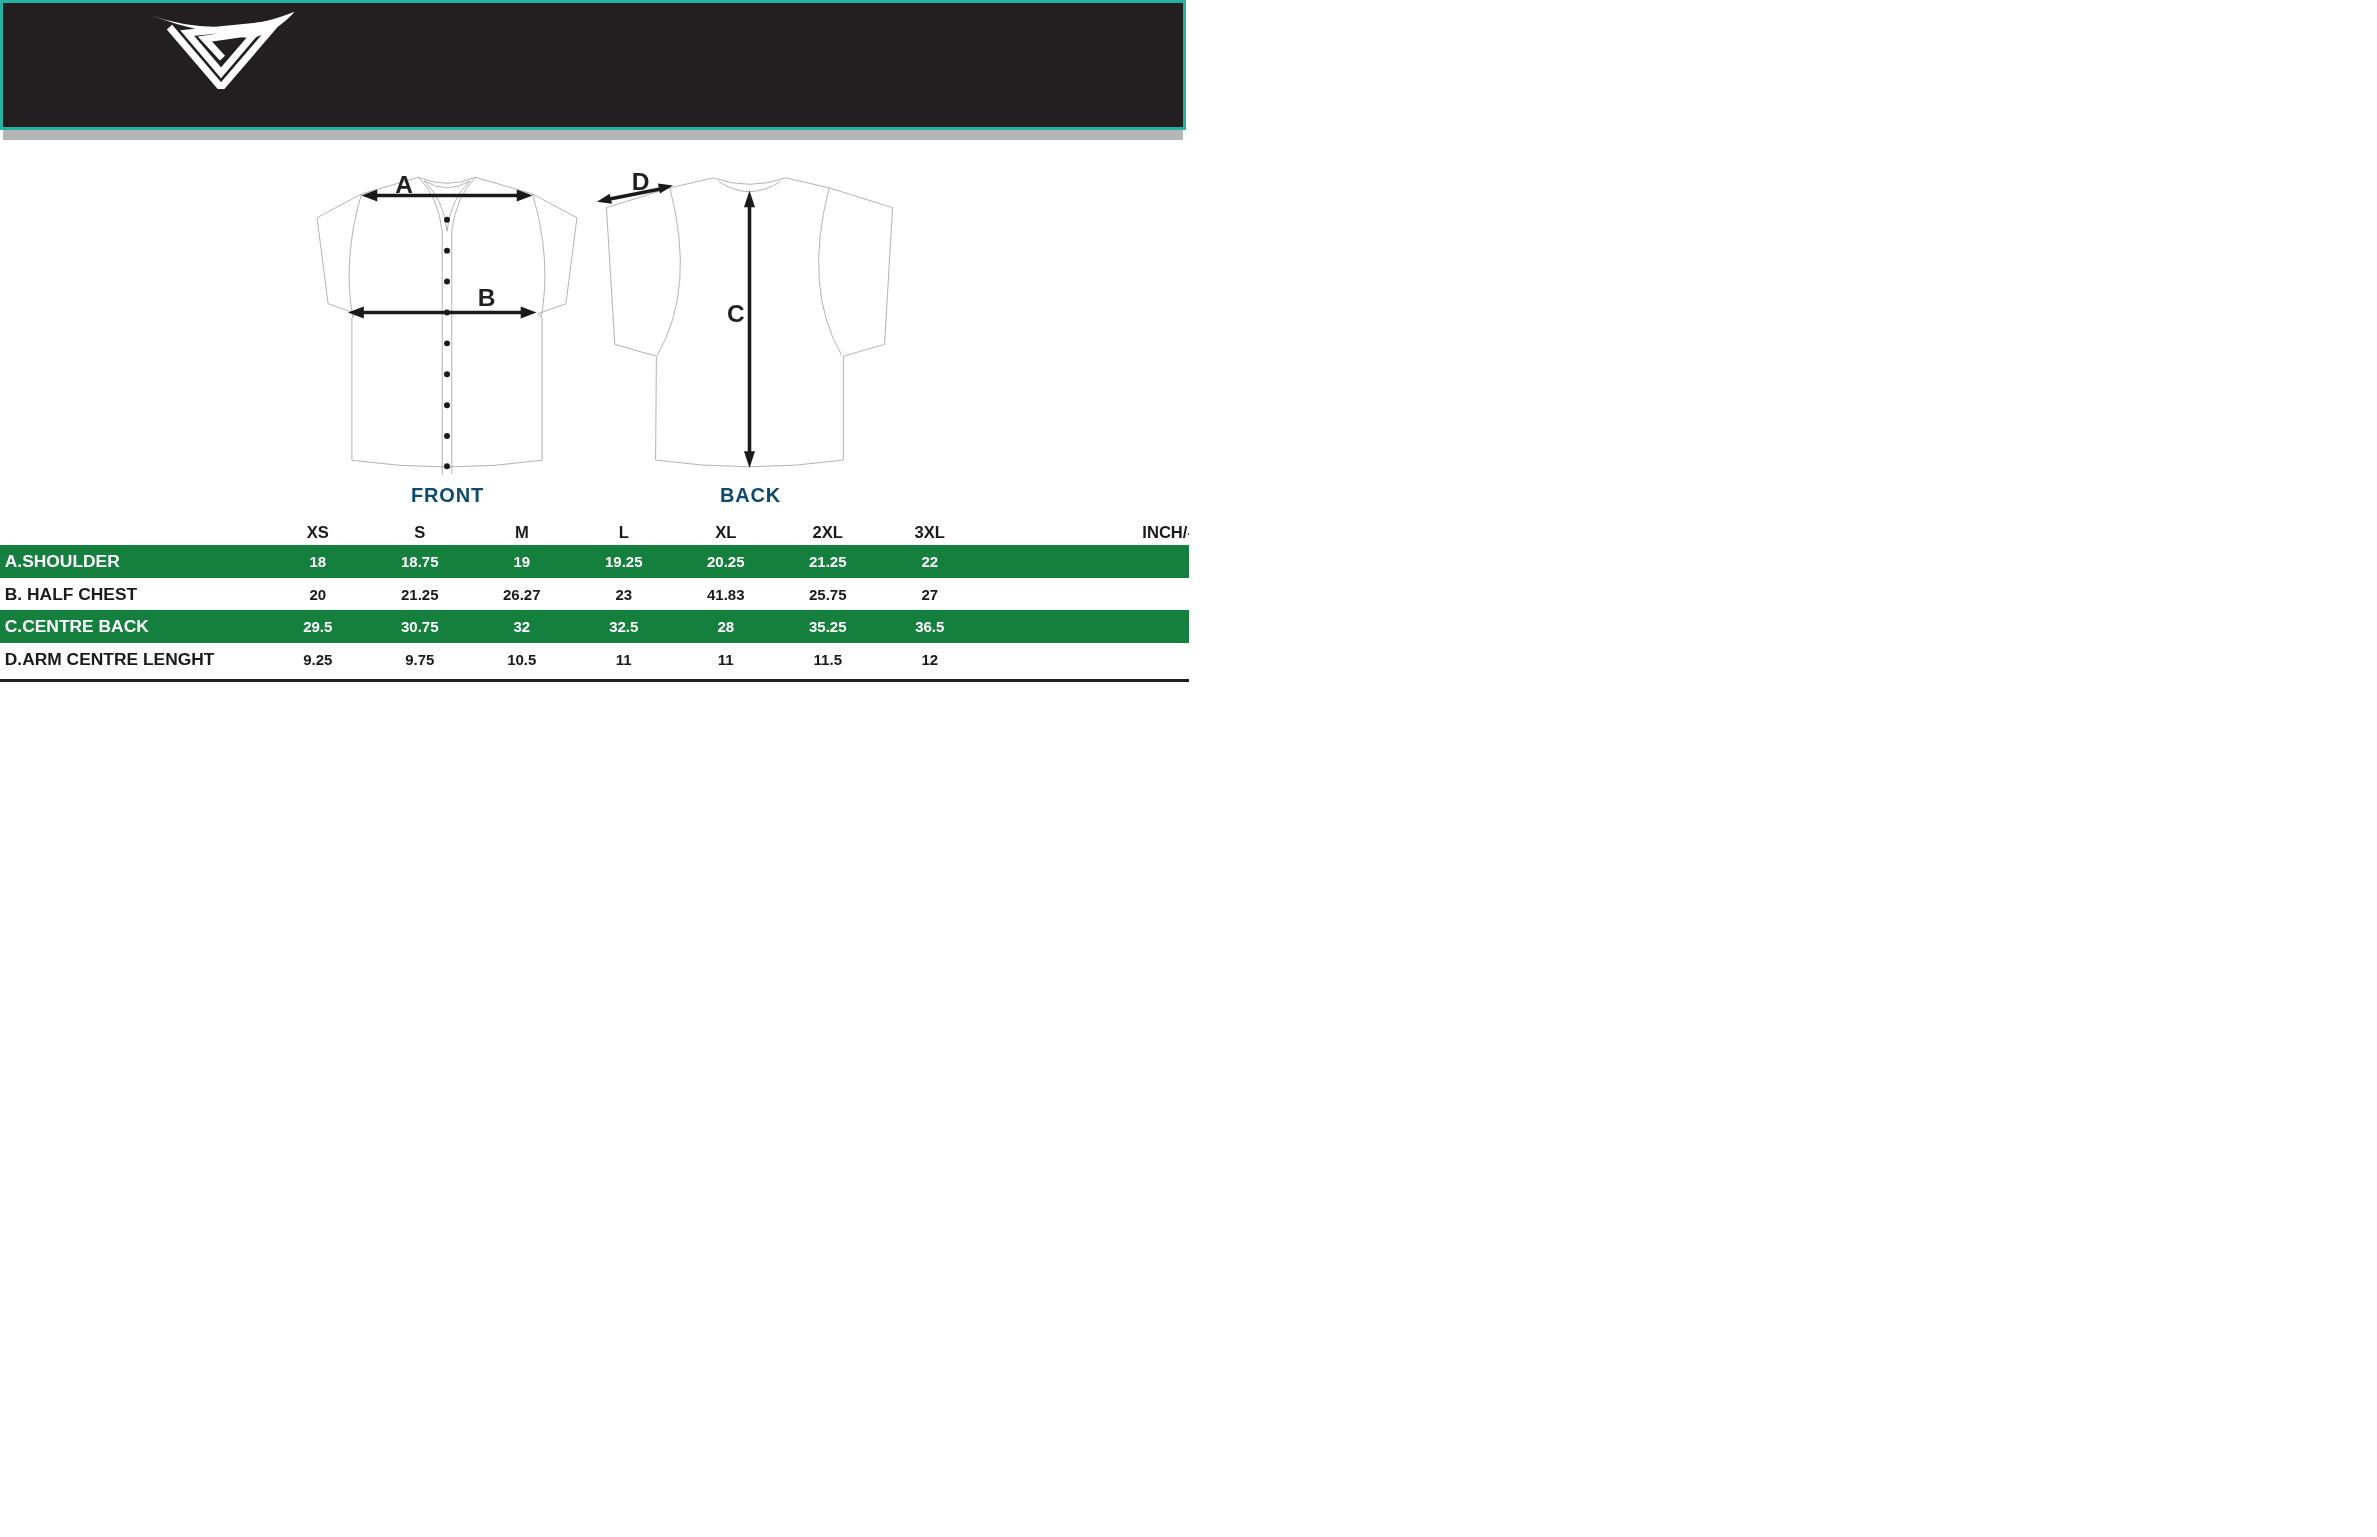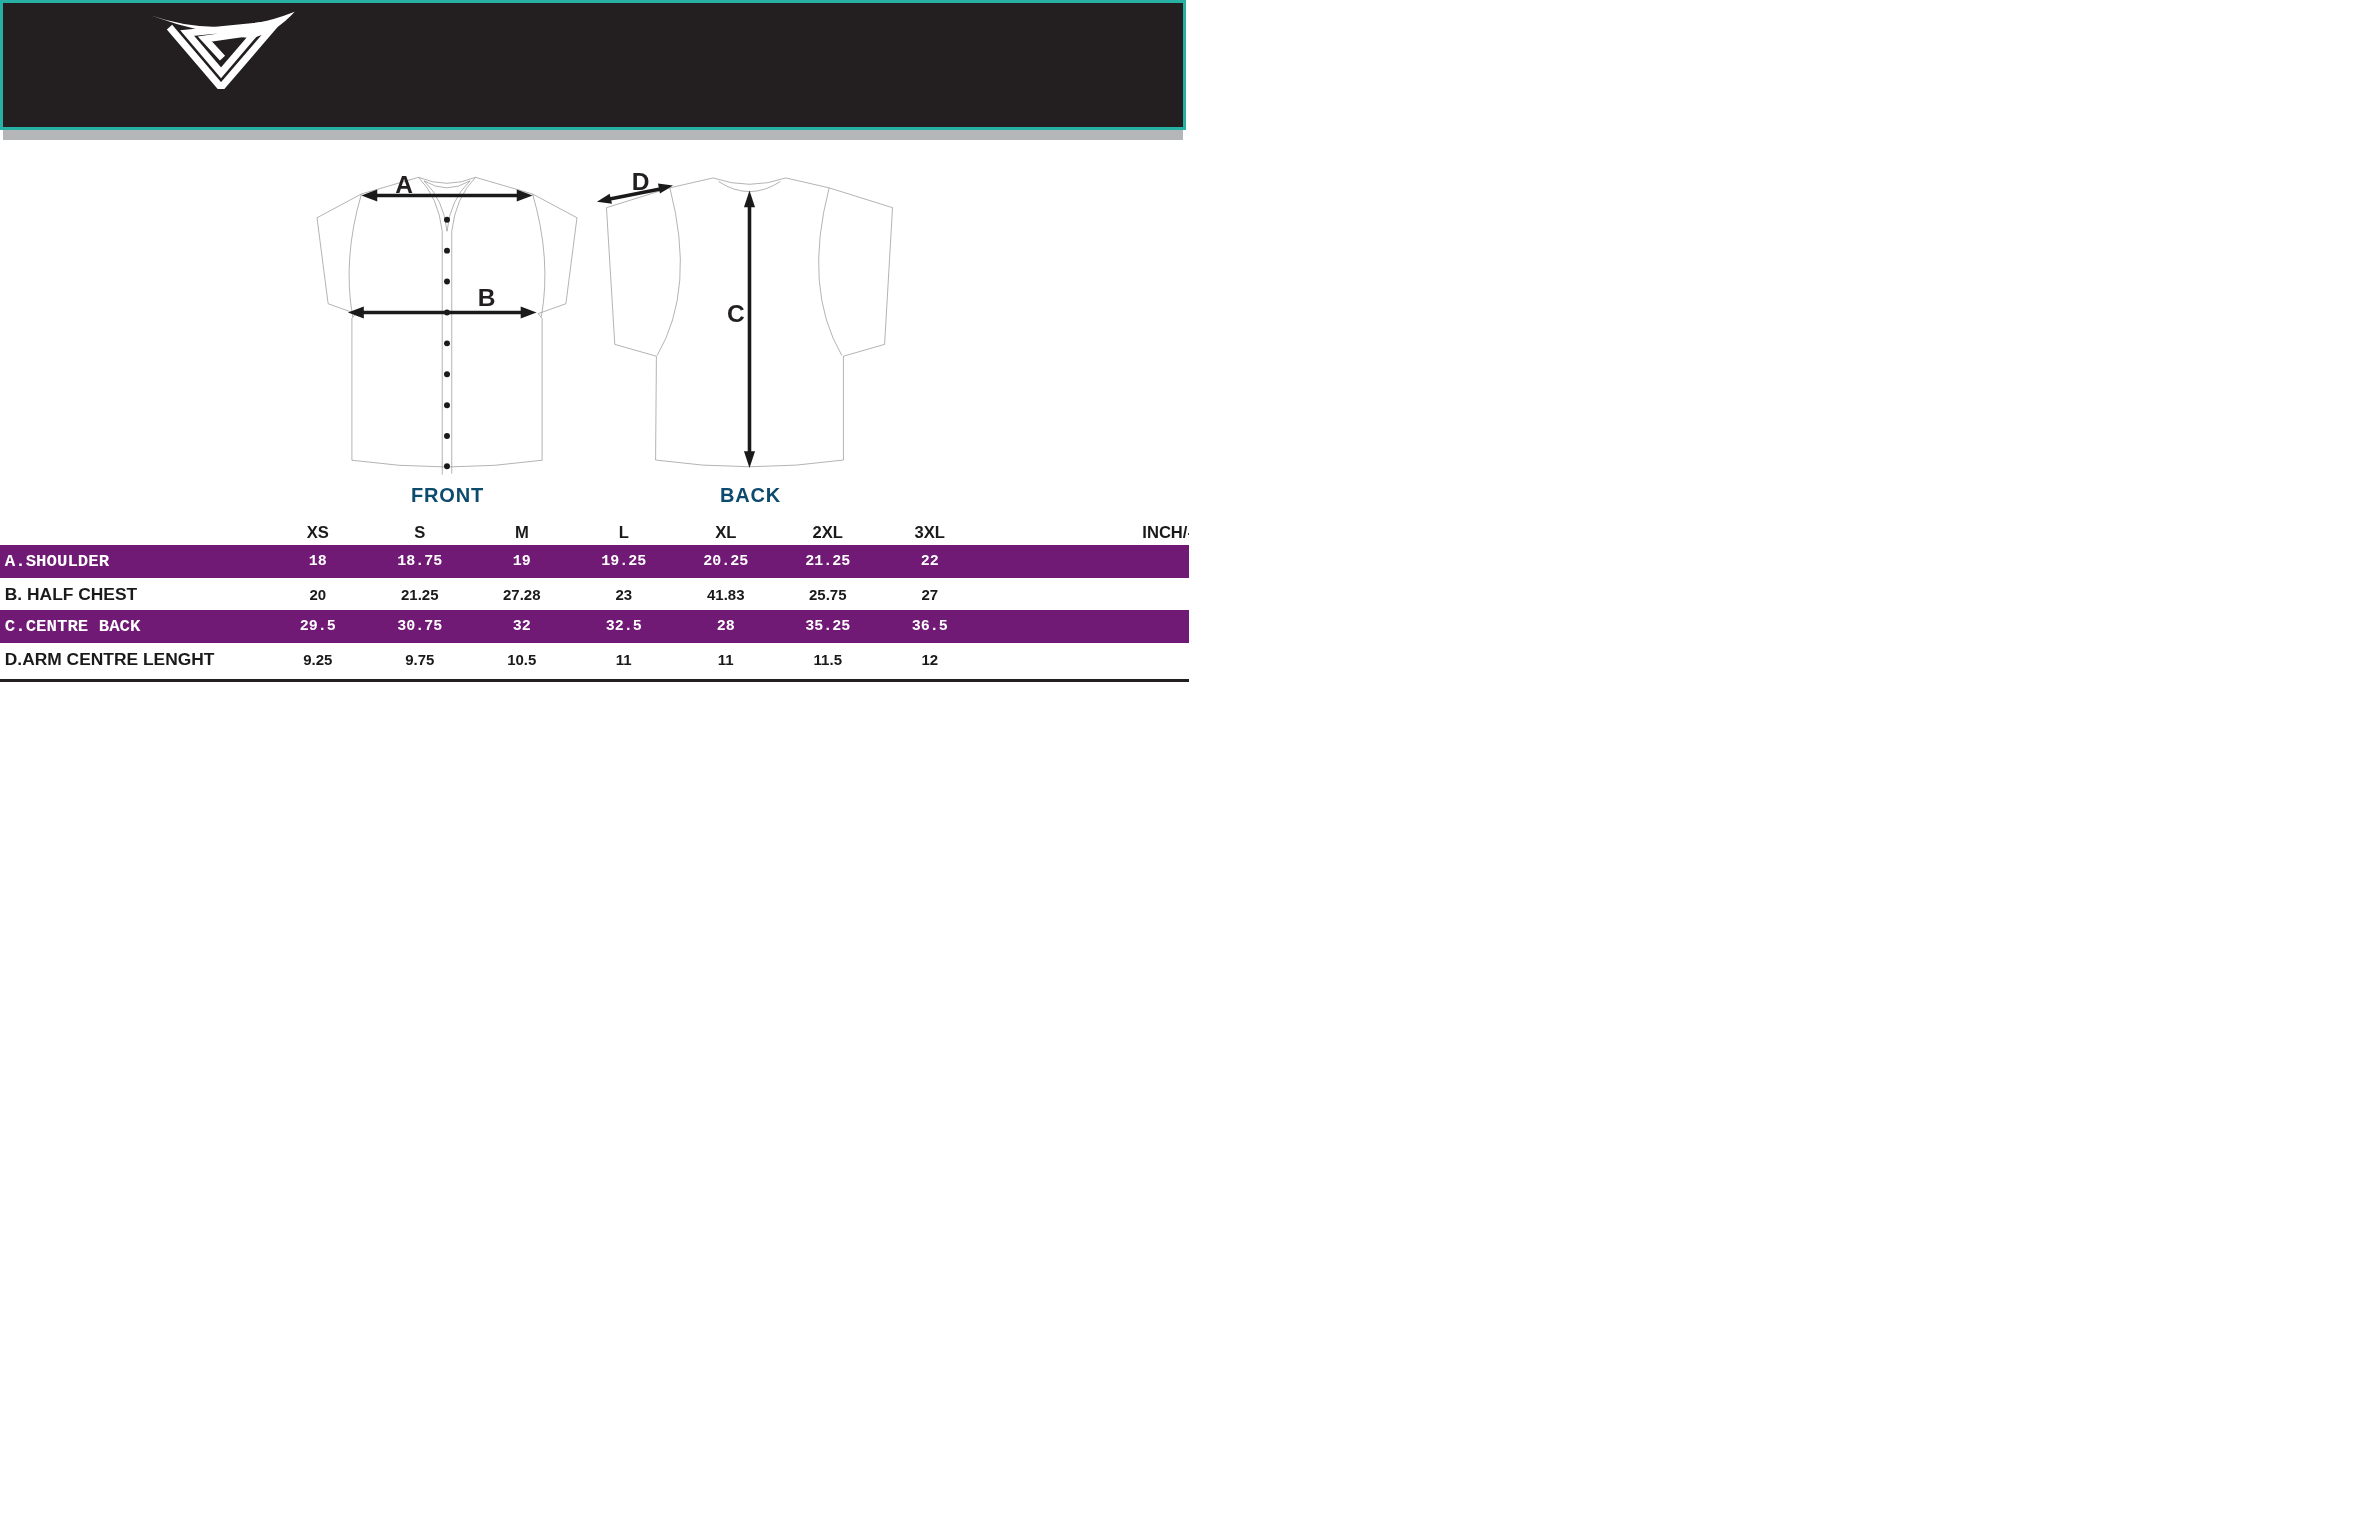--- a/index.html
+++ b/index.html
@@ -27,21 +27,21 @@
   .view-label{
     position:absolute;top:484px;width:159px;text-align:center;color:#0c4a6e;
     font-size:20px;font-weight:bold;letter-spacing:0.8px;
   }
   .front-label{left:368px;}
   .back-label{left:671px;}
   
   .size-table{position:absolute;left:0;top:528px;width:1189px;color:#1a1a1a;}
   .t-row{display:flex;align-items:center;width:1189px;height:32.5px;}
   .t-head{height:17.4px;align-items:flex-end;padding-bottom:2px;box-sizing:border-box;}
-  .t-dark{background:#701a75;color:#ffffff;font-family:Liberation Mono, monospace;}
+  .t-dark{background:#15803d;color:#ffffff;}
   .t-label{width:262px;padding-left:4.8px;font-size:17.4px;font-weight:bold;white-space:nowrap;}
   .t-cell{width:102px;text-align:center;font-size:15px;font-weight:bold;}
   .t-head .t-cell{font-size:16.6px;}
   .t-unit{flex:1;text-align:right;font-size:16.6px;font-weight:bold;white-space:nowrap;margin-right:-4px;}
   .bottom-rule{position:absolute;left:0;top:679px;width:1189px;height:3.2px;background:#231f20;}
   svg text{font-family:"Liberation Sans", sans-serif;font-weight:bold;fill:#231f20;}
 </style>
 </head>
 <body>
 
@@ -158,21 +158,21 @@
       <div class="t-cell">20.25</div>
       <div class="t-cell">21.25</div>
       <div class="t-cell">22</div>
       <div class="t-unit"></div>
     </div>
 
     <div class="t-row">
       <div class="t-label">B. HALF CHEST</div>
       <div class="t-cell">20</div>
       <div class="t-cell">21.25</div>
-      <div class="t-cell">27.28</div>
+      <div class="t-cell">26.27</div>
       <div class="t-cell">23</div>
       <div class="t-cell">41.83</div>
       <div class="t-cell">25.75</div>
       <div class="t-cell">27</div>
       <div class="t-unit"></div>
     </div>
 
     <div class="t-row t-dark">
       <div class="t-label">C.CENTRE BACK</div>
       <div class="t-cell">29.5</div>

